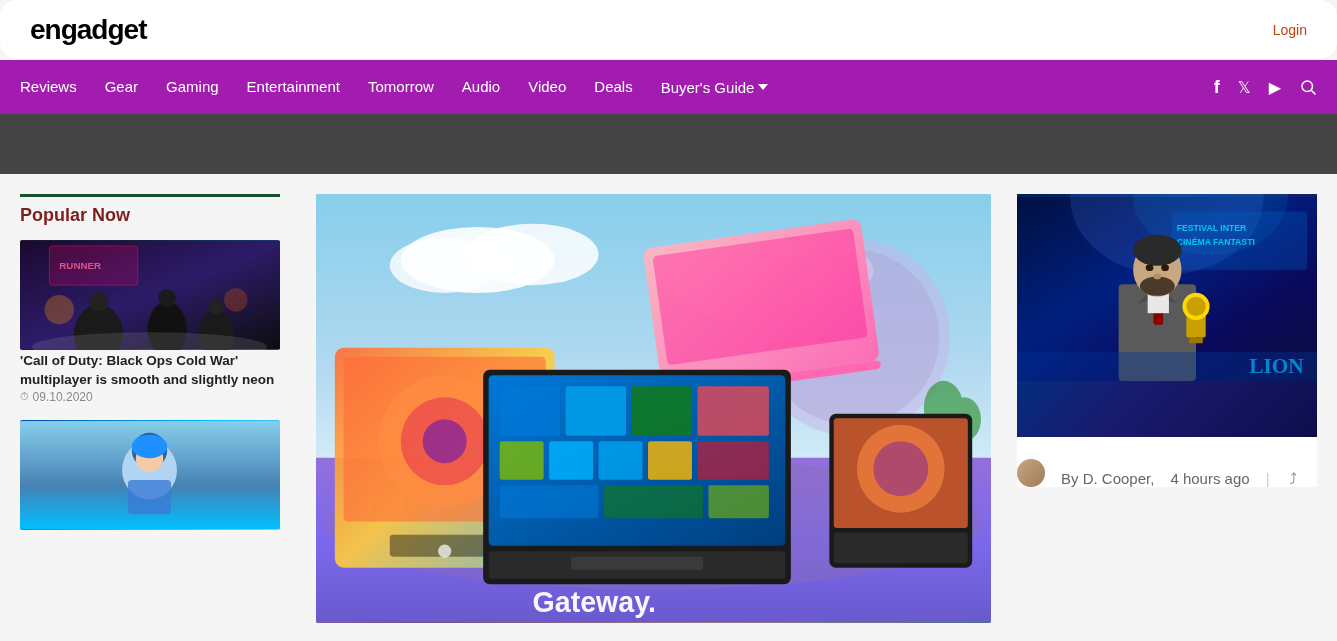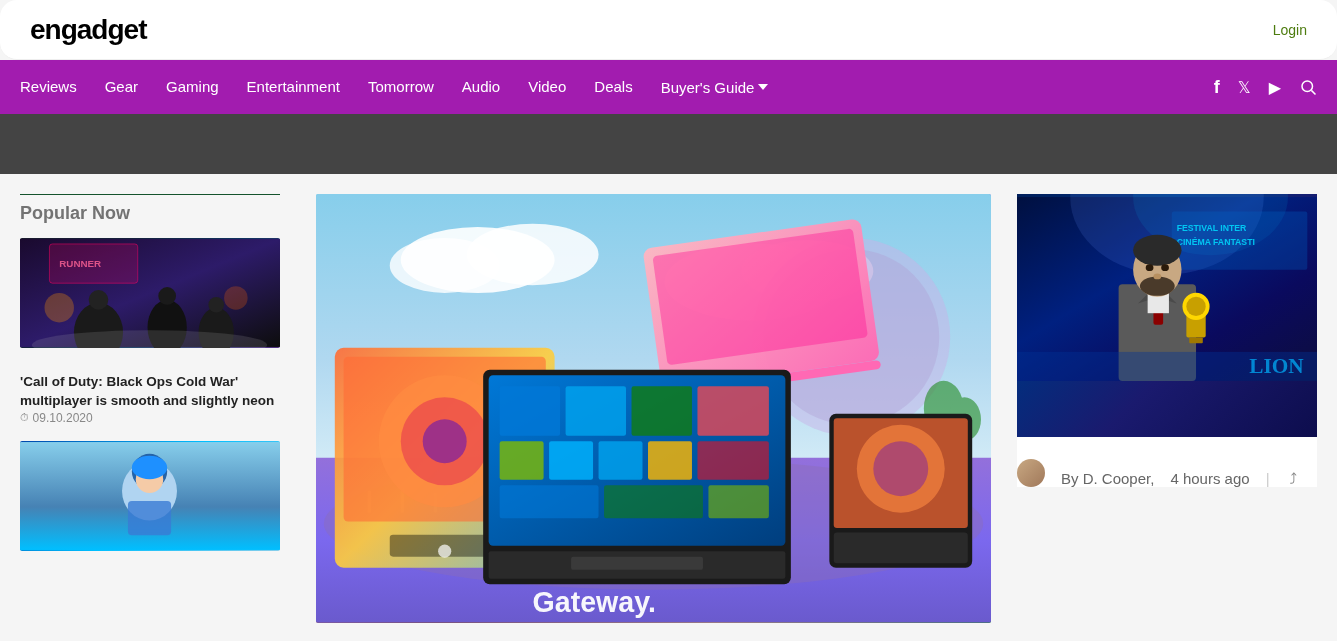--- a/index.html
+++ b/index.html
@@ -17,21 +17,21 @@
       border-radius: 17px;
     }
     .logo {
       font-size: 28px;
       font-weight: 700;
       color: #000;
       letter-spacing: -1px;
     }
     .login-btn {
       font-size: 14px;
-      color: #4d7c0f;
+      color: #c2410c;
       cursor: pointer;
       background: none;
       border: none;
     }
 
     
     .nav-bar {
       background: #a21caf;
       height: 54px;
       display: flex;
@@ -111,37 +111,37 @@
 
     
     .sidebar {
       width: 280px;
       flex-shrink: 0;
       padding-right: 20px;
     }
     .popular-now-title {
       font-size: 18px;
       font-weight: 700;
-      color: #737373;
+      color: #7f1d1d;
       margin-bottom: 14px;
       padding-top: 4px;
-      border-top: 1px solid #14532d;
+      border-top: 3px solid #14532d;
       padding-top: 8px;
     }
     .sidebar-article {
       margin-bottom: 16px;
     }
     .sidebar-article-img {
       width: 100%;
       height: 110px;
       background: #666;
       border-radius: 2px;
       overflow: hidden;
       position: relative;
-      margin-bottom: 25px;
+      margin-bottom: 2px;
     }
     .sidebar-article-img-1 {
       background: linear-gradient(135deg, #1a1a2e 0%, #16213e 30%, #0f3460 60%, #533483 100%);
     }
     .sidebar-article-img-2 {
       background: linear-gradient(135deg, #0047ab 0%, #00bfff 50%, #87ceeb 100%);
     }
     .article-title {
       font-size: 13.5px;
       font-weight: 600;

